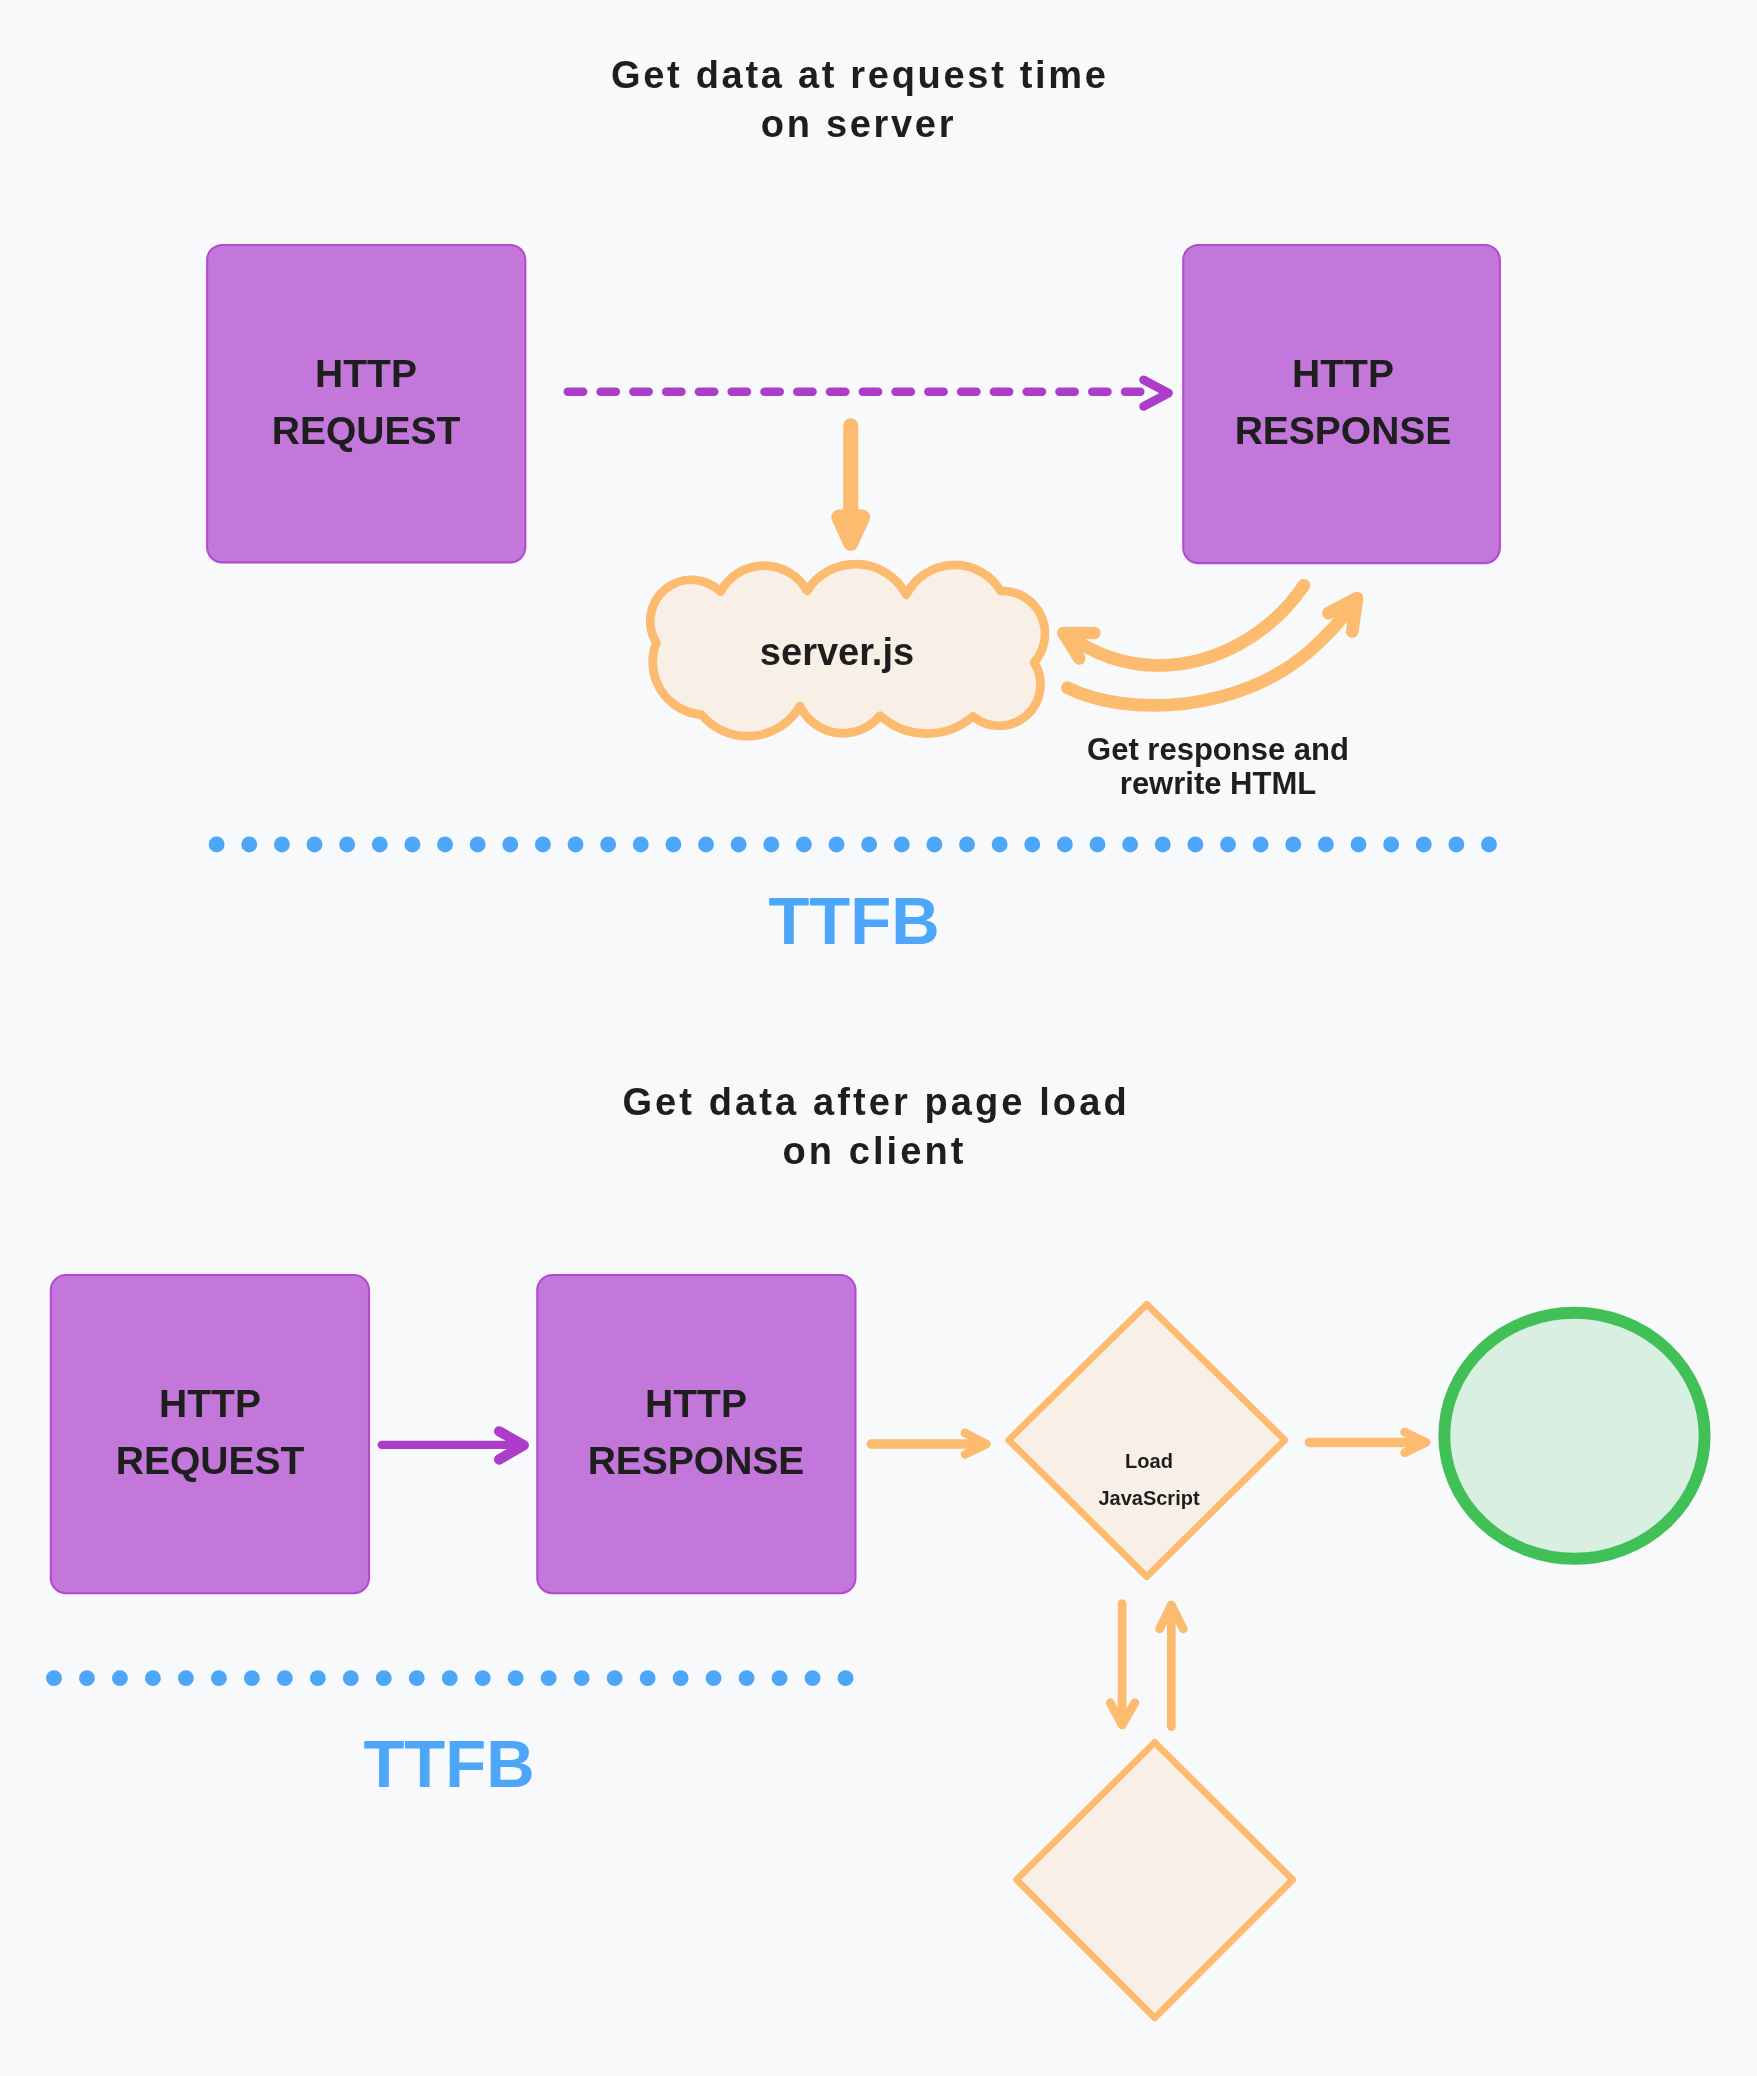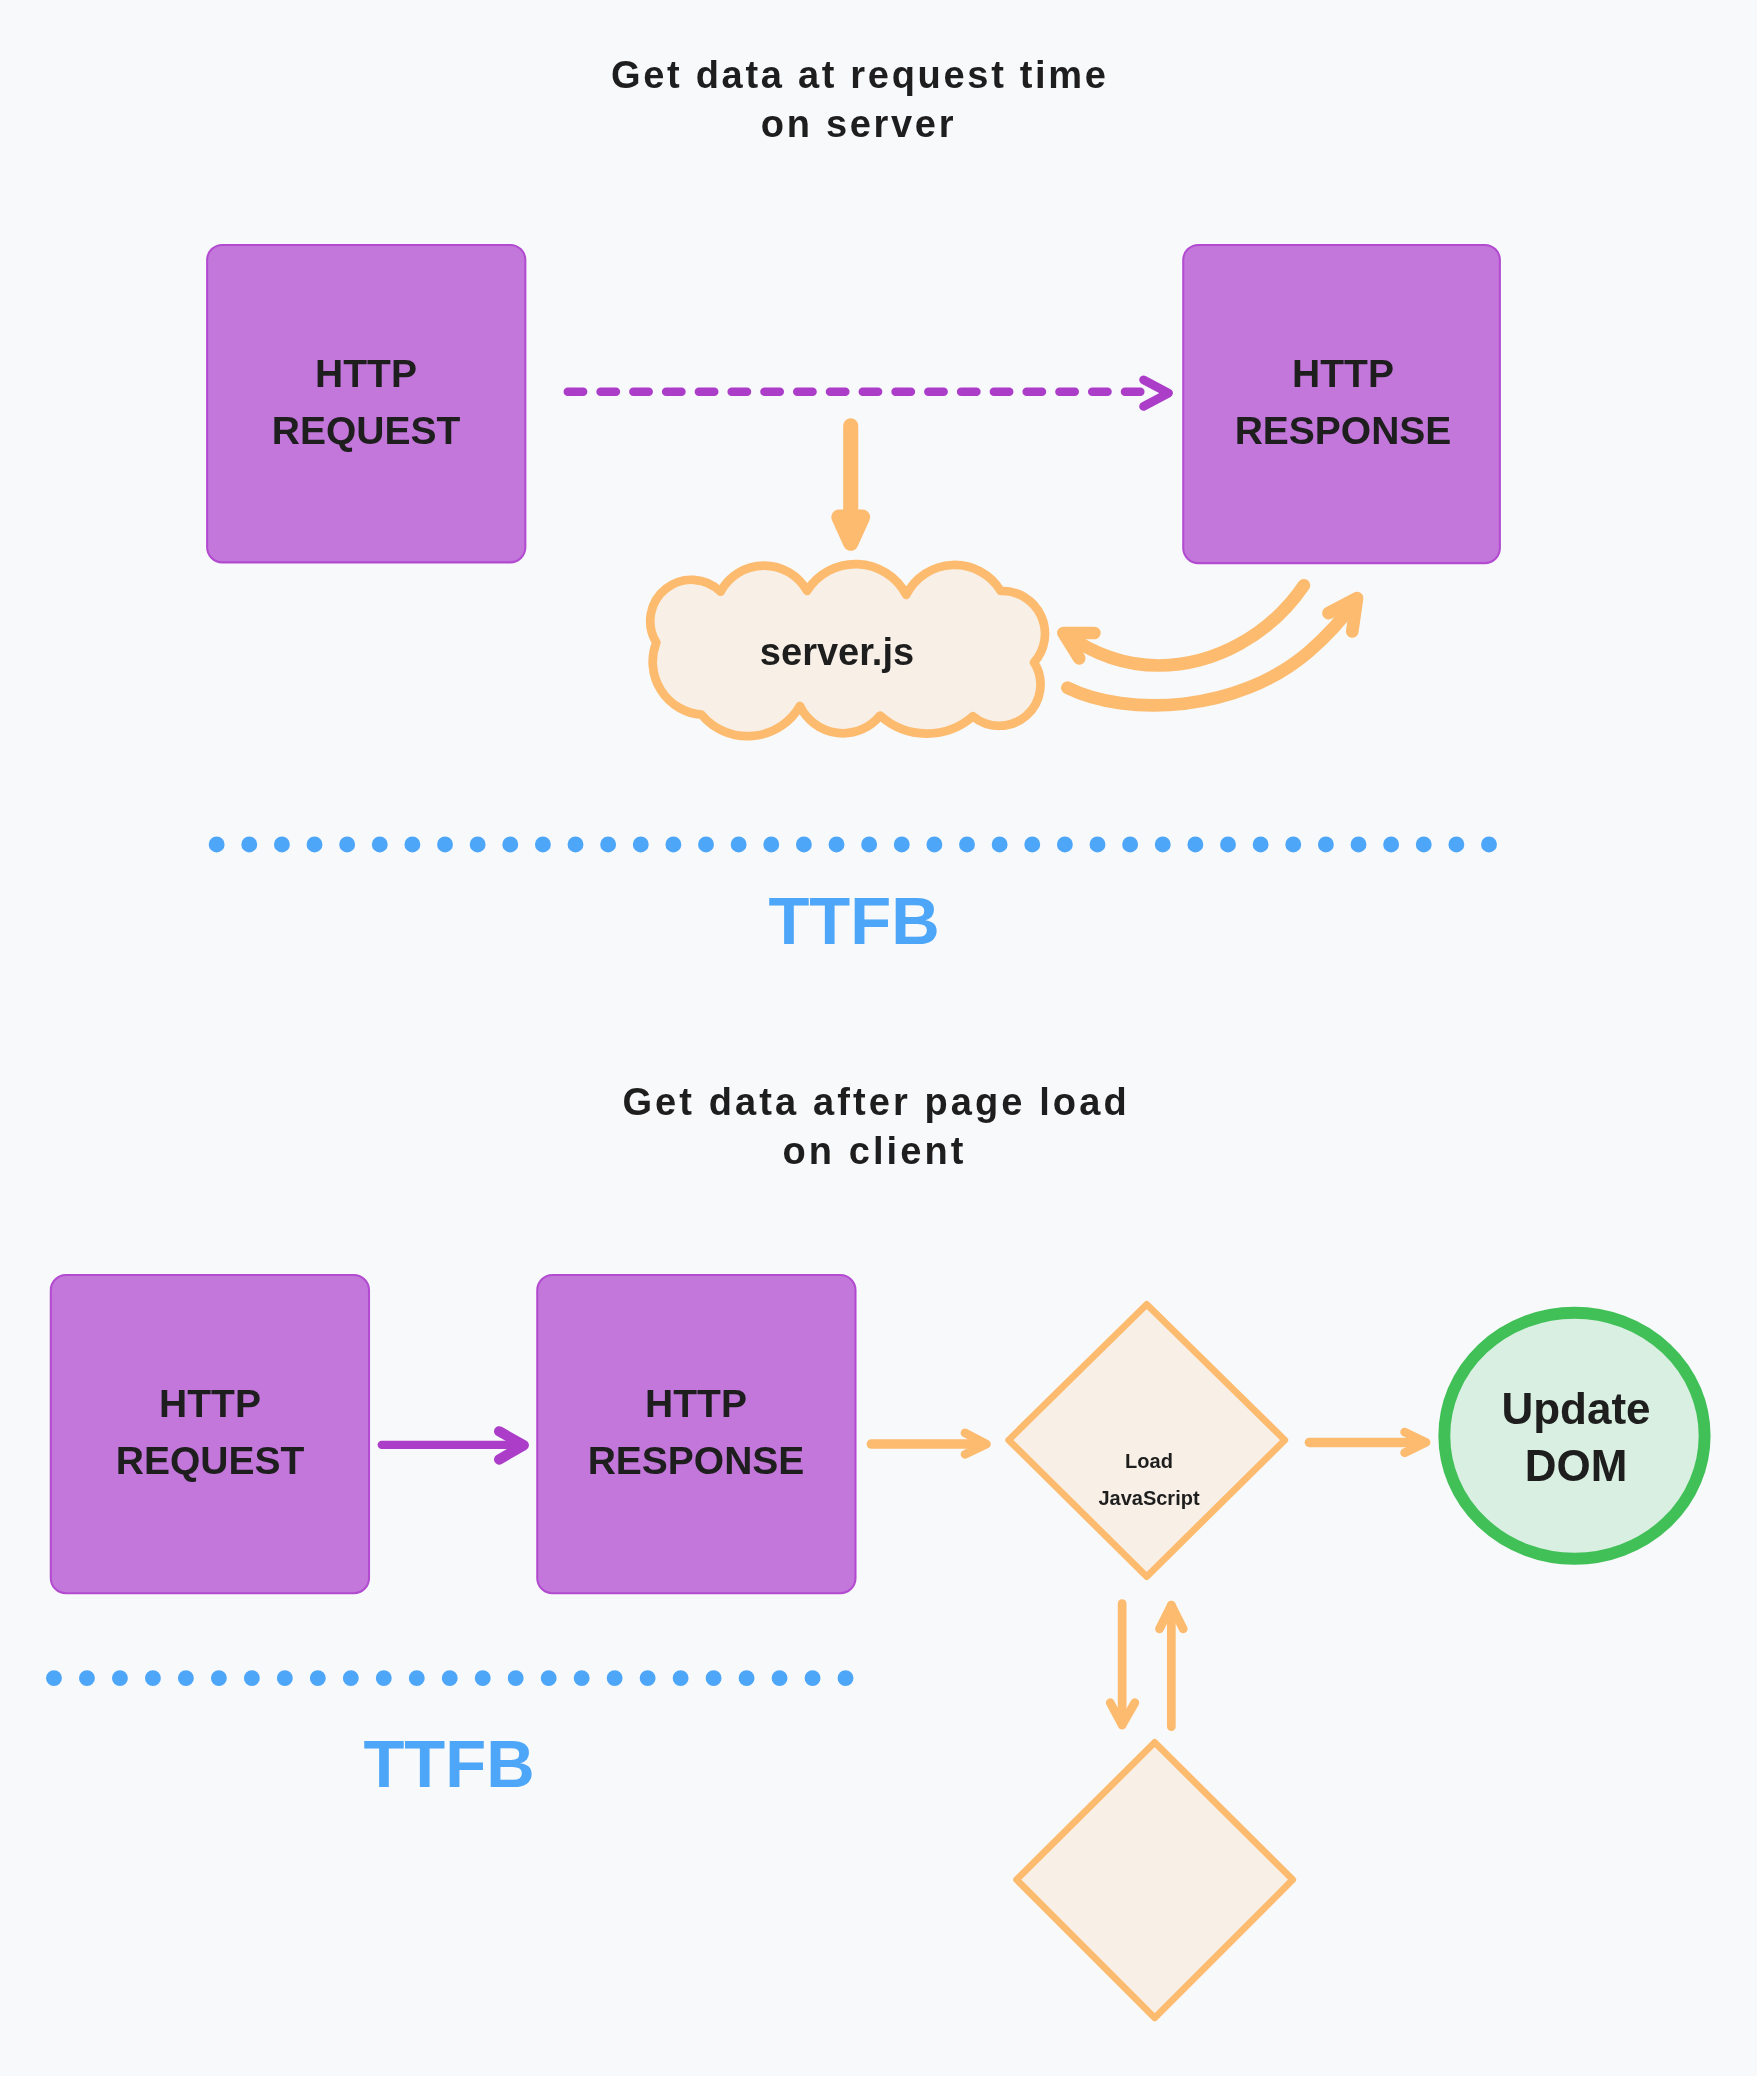--- a/index.html
+++ b/index.html
@@ -103,34 +103,34 @@
 on server</div>
 
   <div class="lbl t-box1">HTTP
 REQUEST</div>
 
   <div class="lbl t-box2">HTTP
 RESPONSE</div>
 
   <div class="lbl t-cloud">server.js</div>
 
+  <div class="lbl t-arrowlbl">Get response and
+rewrite HTML</div>
 
   <div class="lbl t-ttfb1">TTFB</div>
 
   <div class="lbl b-heading">Get data after page load
 on client</div>
 
   <div class="lbl b-box1">HTTP
 REQUEST</div>
 
   <div class="lbl b-box2">HTTP
 RESPONSE</div>
 
   <div class="lbl b-dia1">Load
 JavaScript</div>
 
-  <div class="lbl b-circle">Update
-DOM</div>
 
 
   <div class="lbl t-ttfb2">TTFB</div>
 </div>
 
 
 </body></html>

